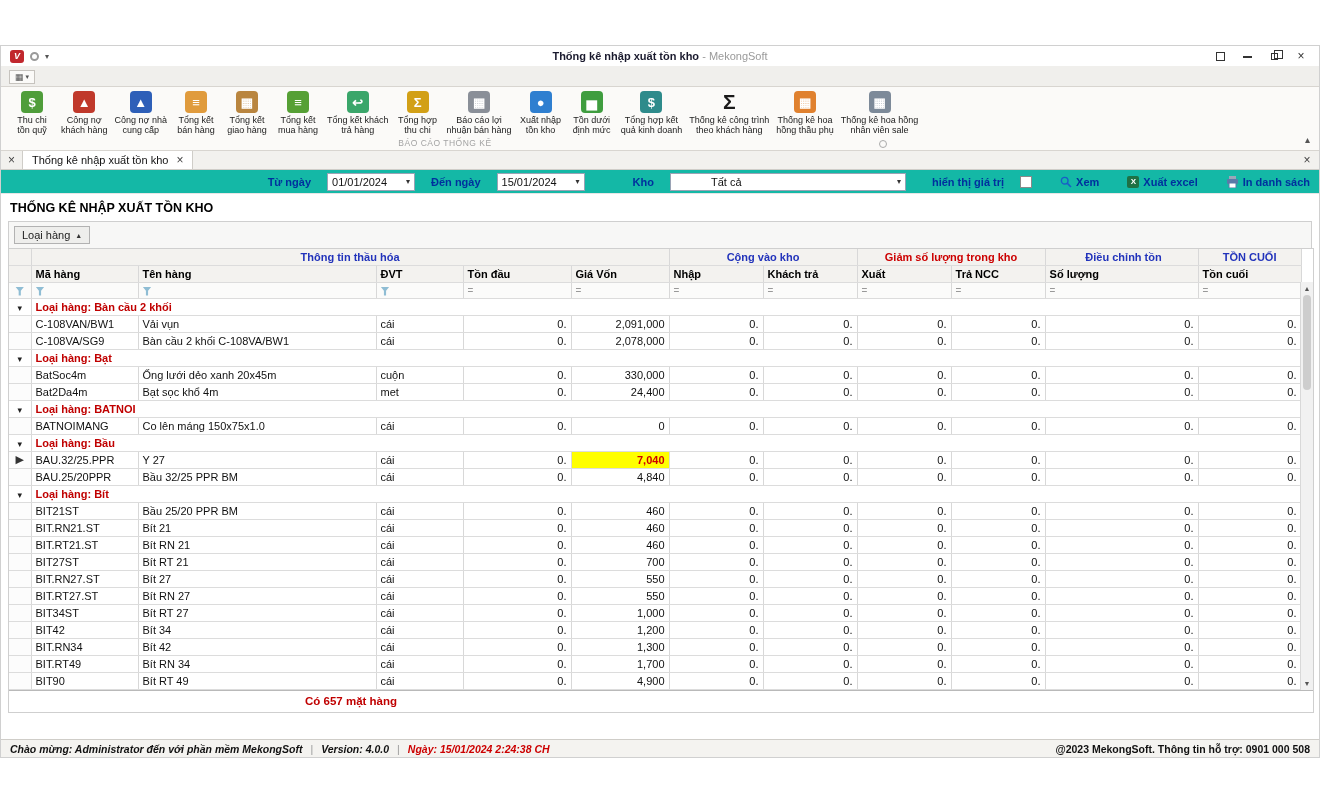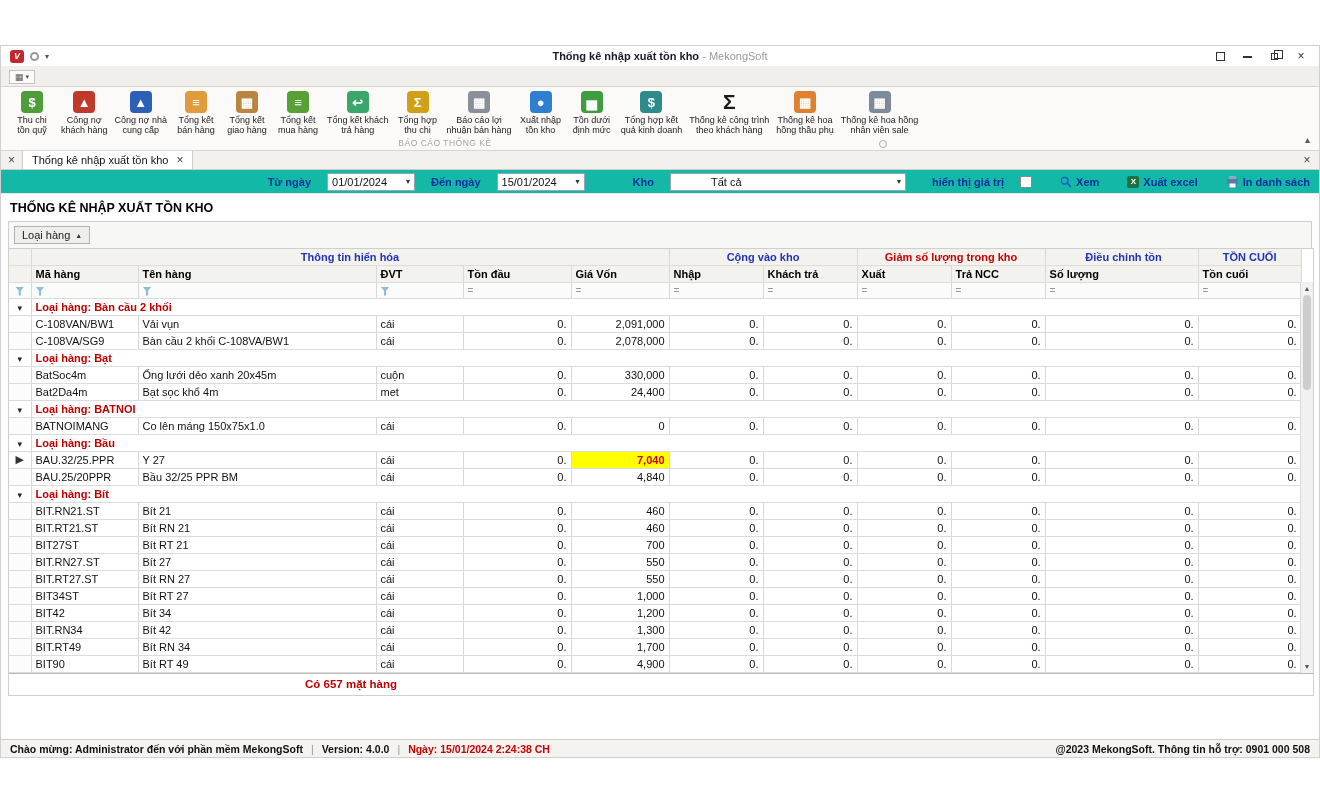--- a/index.html
+++ b/index.html
@@ -85,21 +85,21 @@
   .vscroll{position:absolute;top:33px;right:0;width:13px;bottom:22px;background:#f1f1f1;border-left:1px solid #d8d8d8;display:flex;flex-direction:column;}
   .vs-arrow{height:12px;font-size:7px;color:#555;display:flex;align-items:center;justify-content:center;}
   .vs-track{flex:1;position:relative;}
   .vs-thumb{position:absolute;top:1px;left:2px;width:8px;height:95px;background:#cdcdcd;border-radius:4px;}
 
   .gridfooter{border-top:1px solid #b9b9b9;height:22px;display:flex;align-items:center;background:#fff;width:100%;}
   .gridfooter span{color:#c00000;font-weight:bold;margin-left:296px;font-size:11.5px;}
 
   
   .statusbar{height:18px;background:#f4f3f0;border-top:1px solid #cfcdc8;display:flex;align-items:center;padding:0 9px;font-size:10.5px;gap:8px;flex:0 0 auto;}
-  .sb-seg{font-weight:bold;color:#111;white-space:nowrap;}
+  .sb-seg{font-weight:bold;color:#111;white-space:nowrap;font-style:italic;}
   .sb-seg.red{color:#cc0000;}
   .sb-sep{color:#999;}
   .sb-right{margin-left:auto;font-weight:bold;color:#111;white-space:nowrap;}
 </style>
 </head>
 <body>
 
 <div class="window">
 
   <div class="titlebar">
@@ -285,21 +285,21 @@
             <col style="width: 94px;">
             <col style="width: 94px;">
             <col style="width: 94px;">
             <col style="width: 94px;">
             <col style="width: 153px;">
             <col style="width: 103px;">
           </colgroup>
           <thead>
             <tr class="band-row">
               <th class="ind"></th>
-              <th colspan="5" style="color: rgb(34, 51, 187);">Thông tin hiển hóa</th>
+              <th colspan="5" style="color: rgb(34, 51, 187);">Thông tin thầu hóa</th>
               <th colspan="2" style="color: rgb(34, 51, 187);">Cộng vào kho</th>
               <th colspan="2" style="color: rgb(204, 0, 0);">Giảm số lượng trong kho</th>
               <th colspan="1" style="color: rgb(34, 51, 187); padding-left: 8px;">Điều chỉnh tồn</th>
               <th colspan="1" style="color: rgb(34, 51, 187);">TỒN CUỐI</th>
             </tr>
             <tr class="hdr-row">
               <th class="ind"></th>
               <th>Mã hàng</th>
               <th>Tên hàng</th>
               <th>ĐVT</th>
@@ -438,20 +438,34 @@
               <td class="num">0.</td>
               <td class="num">0.</td>
               <td class="num">0.</td>
               <td class="num">0.</td>
               <td class="num">0.</td>
               <td class="num">0.</td>
             </tr>
             <tr class="group-row">
               <td class="ind"><span class="expander">▾</span></td>
               <td colspan="11">Loại hàng: Bít</td>
+            </tr>
+            <tr class="data-row">
+              <td class="ind"></td>
+              <td>BIT21ST</td>
+              <td>Bầu 25/20 PPR BM</td>
+              <td>cái</td>
+              <td class="num">0.</td>
+              <td class="num">460</td>
+              <td class="num">0.</td>
+              <td class="num">0.</td>
+              <td class="num">0.</td>
+              <td class="num">0.</td>
+              <td class="num">0.</td>
+              <td class="num">0.</td>
             </tr>
             <tr class="data-row">
               <td class="ind"></td>
               <td>BIT.RN21.ST</td>
               <td>Bít 21</td>
               <td>cái</td>
               <td class="num">0.</td>
               <td class="num">460</td>
               <td class="num">0.</td>
               <td class="num">0.</td>

